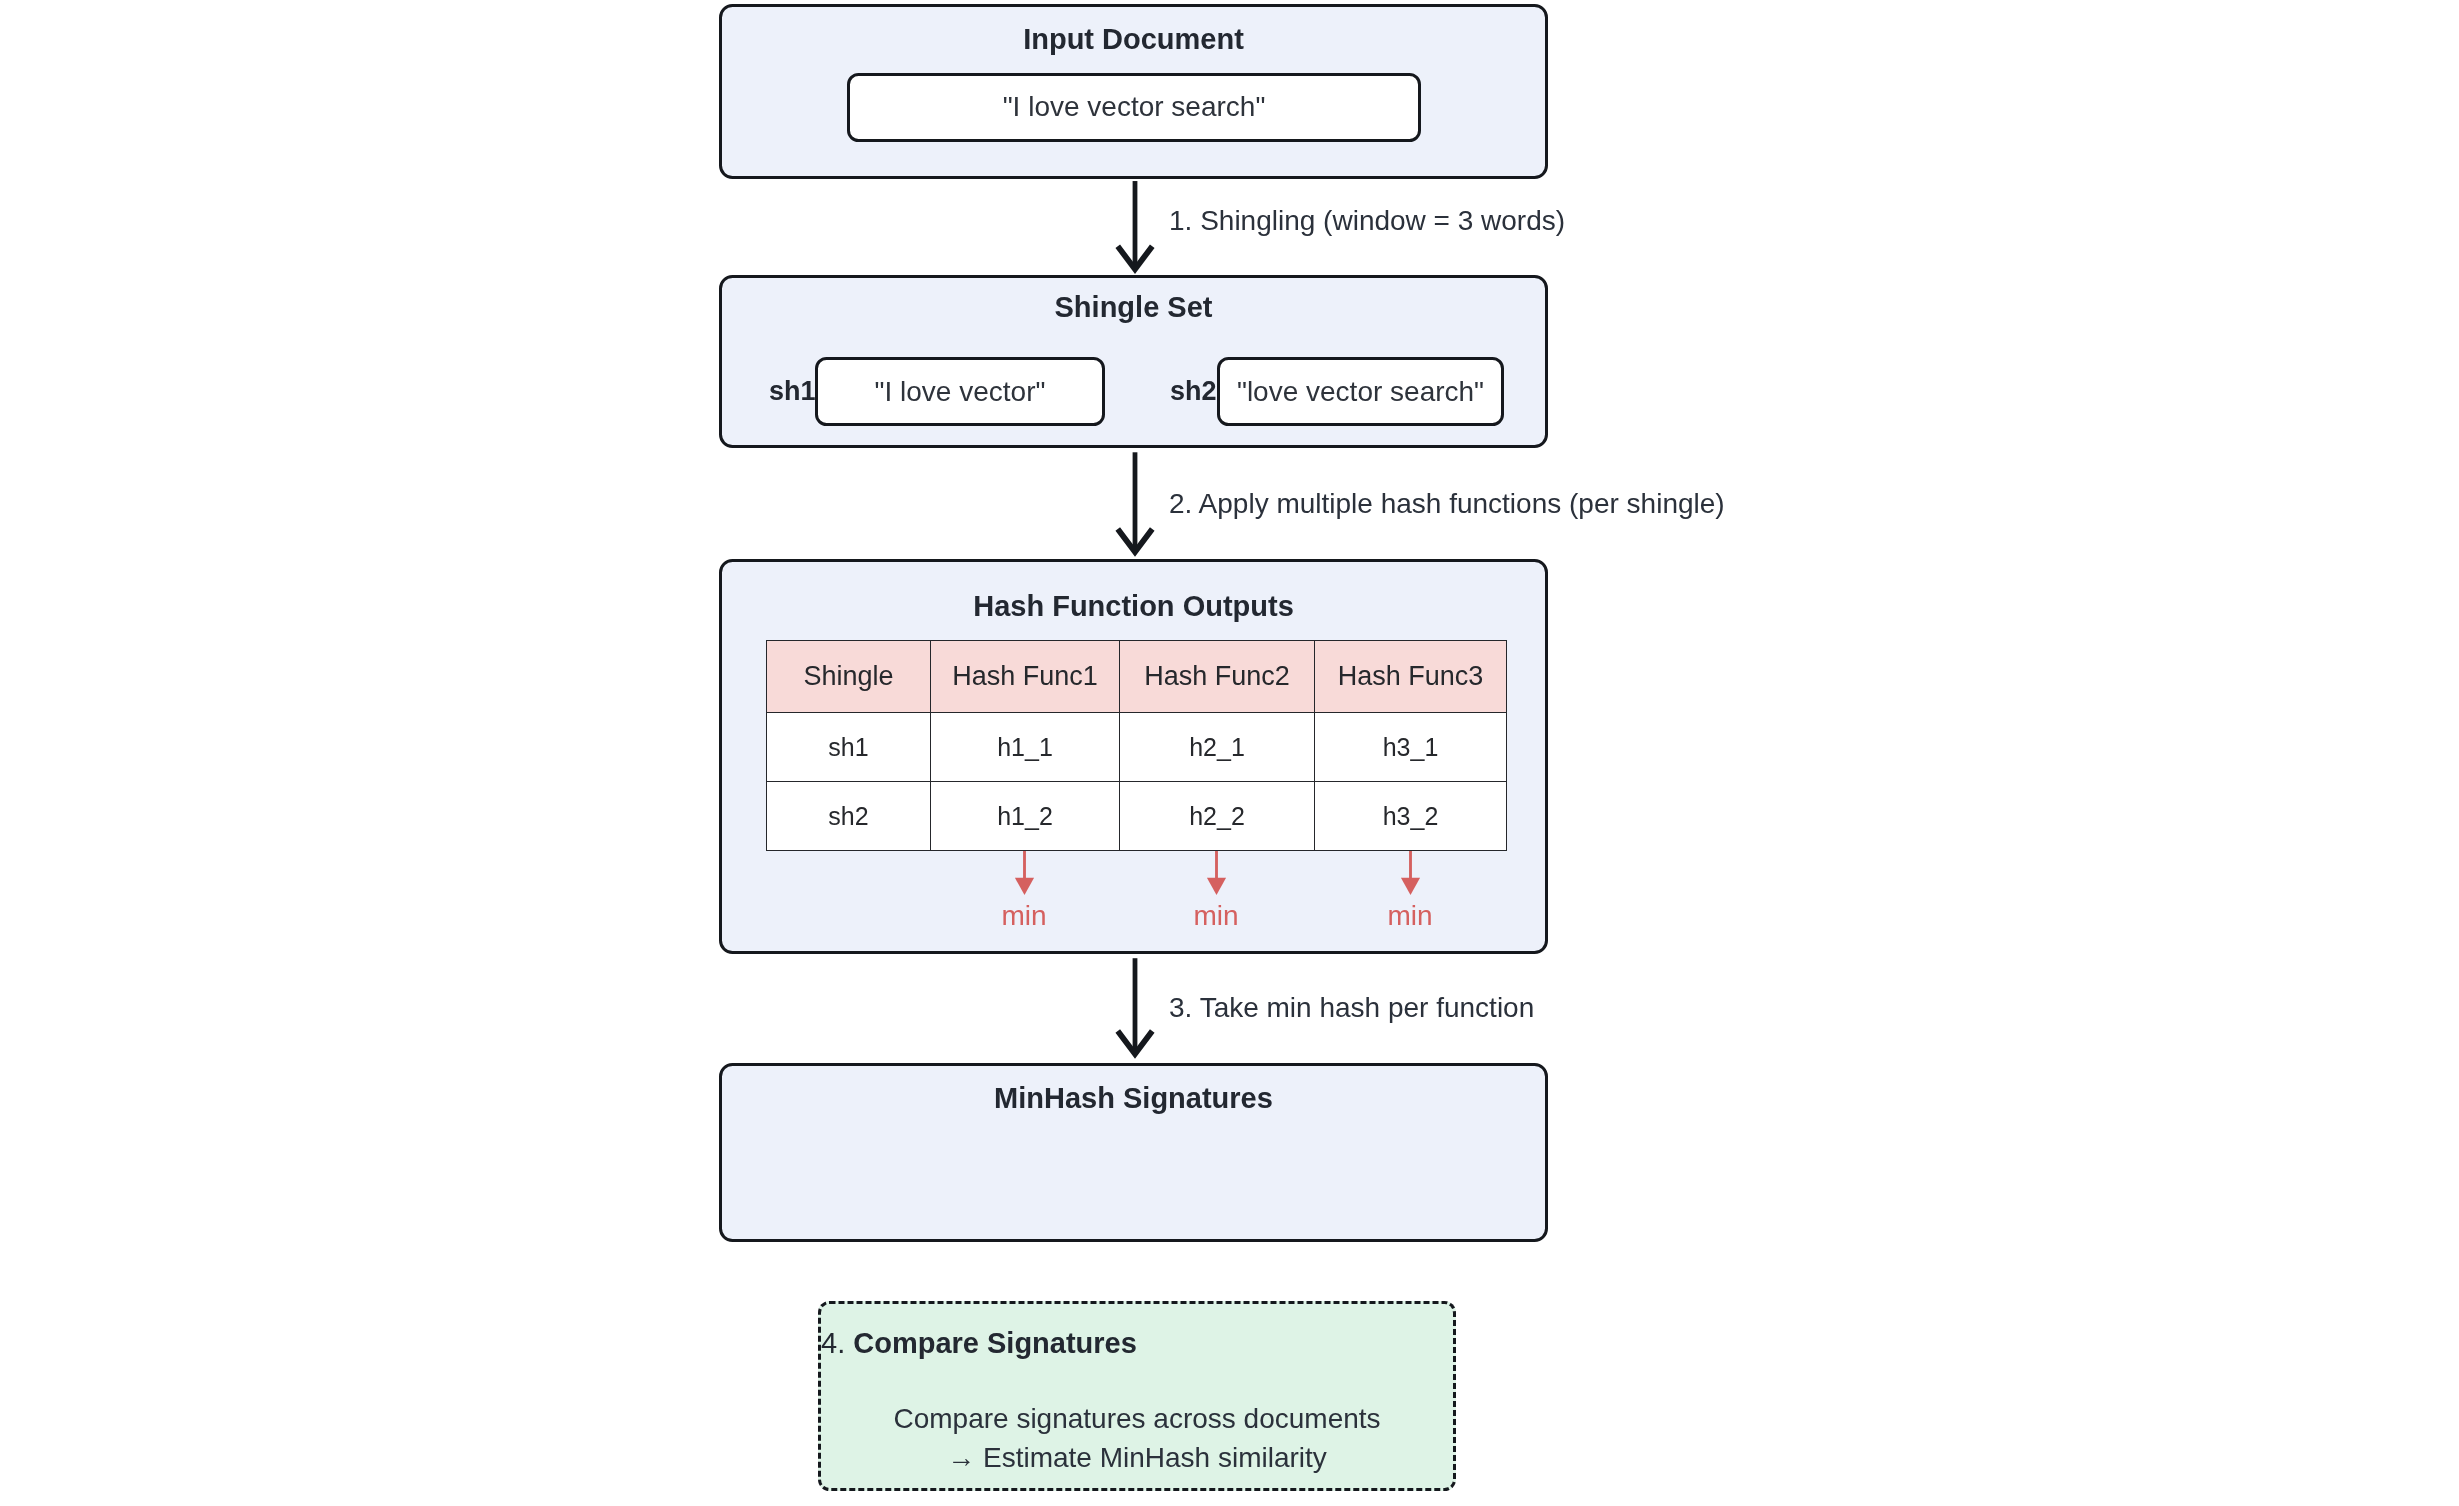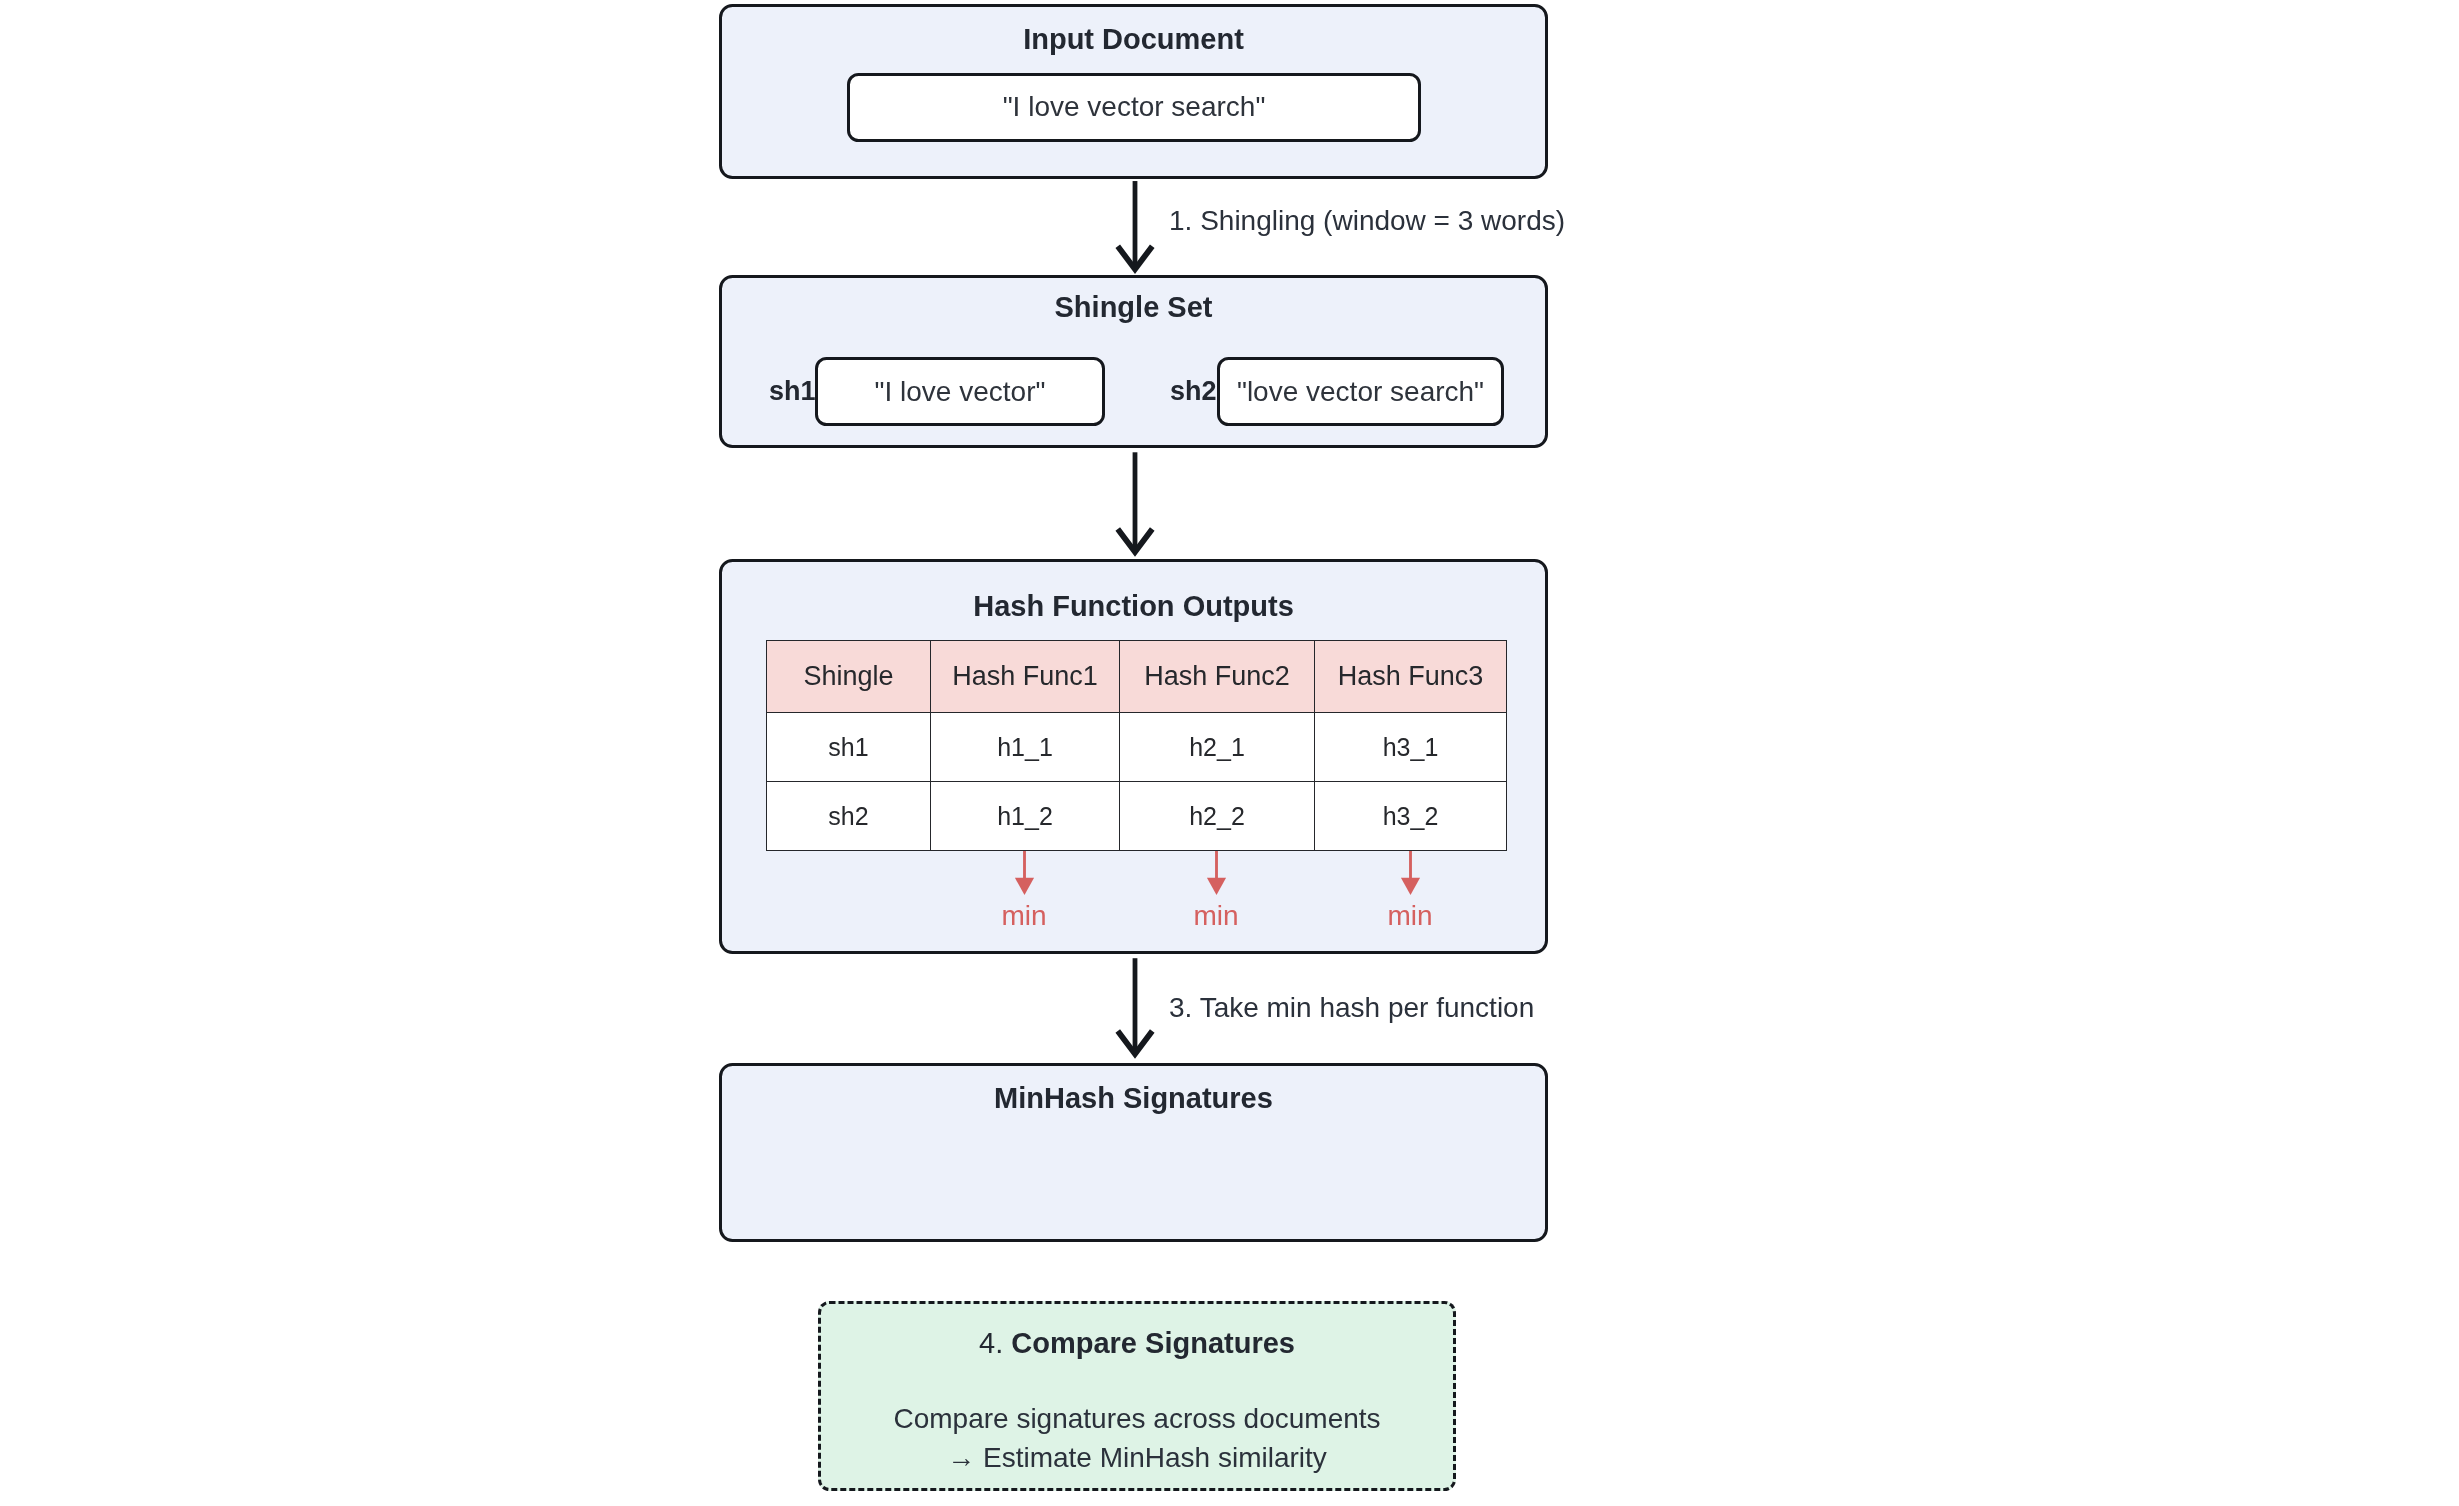--- a/index.html
+++ b/index.html
@@ -98,21 +98,21 @@
     width: 638px;
     height: 190px;
     background: #DEF3E6;
     border: 3.8px dashed #15181D;
     border-radius: 11.5px;
     box-sizing: border-box;
   }
   .compare-title {
     position: absolute;
     left: 0; right: 0; top: 23px;
-    text-align: center;
+    text-align: left;
     font-size: 29px;
     color: #232831;
     line-height: 33px;
   }
   .compare-title .bold { font-weight: 700; }
   .compare-line {
     position: absolute;
     left: 0; right: 0;
     text-align: center;
     font-size: 28px;
@@ -141,20 +141,21 @@
     <div class="sh-label" style="left:47px;top:99px;">sh1</div>
     <div class="value-box" style="left:93px;top:79px;width:290px;height:69px;">"I love vector"</div>
     <div class="sh-label" style="left:448px;top:99px;">sh2</div>
     <div class="value-box" style="left:495px;top:79px;width:287px;height:69px;">"love vector search"</div>
   </section>
 
   <svg class="flow-arrow" style="left:1112px;top:452px;" width="46" height="106" viewBox="0 0 48 110">
     <line x1="24" y1="0" x2="24" y2="102" stroke="#15181D" stroke-width="5"></line>
     <polyline points="6,80 24,104 42,80" fill="none" stroke="#15181D" stroke-width="6"></polyline>
   </svg>
+  <div class="edge-label" style="left:1169px;top:486px;">2. Apply multiple hash functions (per shingle)</div>
 
   <section class="panel" style="top:559px;height:395px;">
     <div class="panel-title" style="top:12px;margin-top:16px;">Hash Function Outputs</div>
   </section>
 
   <table class="hash-table">
     <colgroup>
       <col style="width:164px">
         <col style="width:189px">
         <col style="width:195px">

